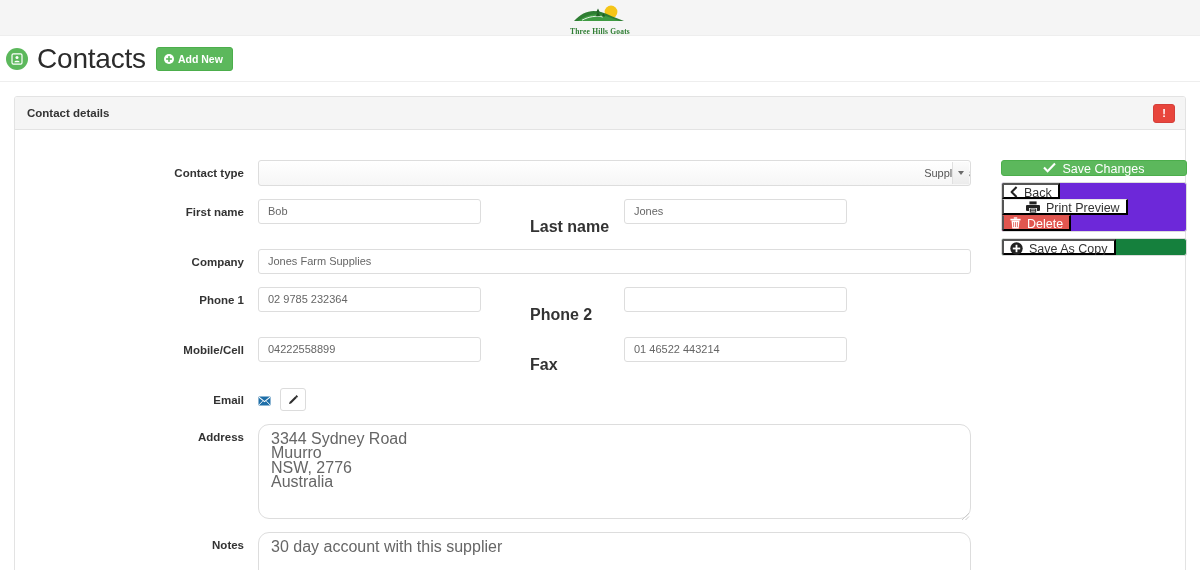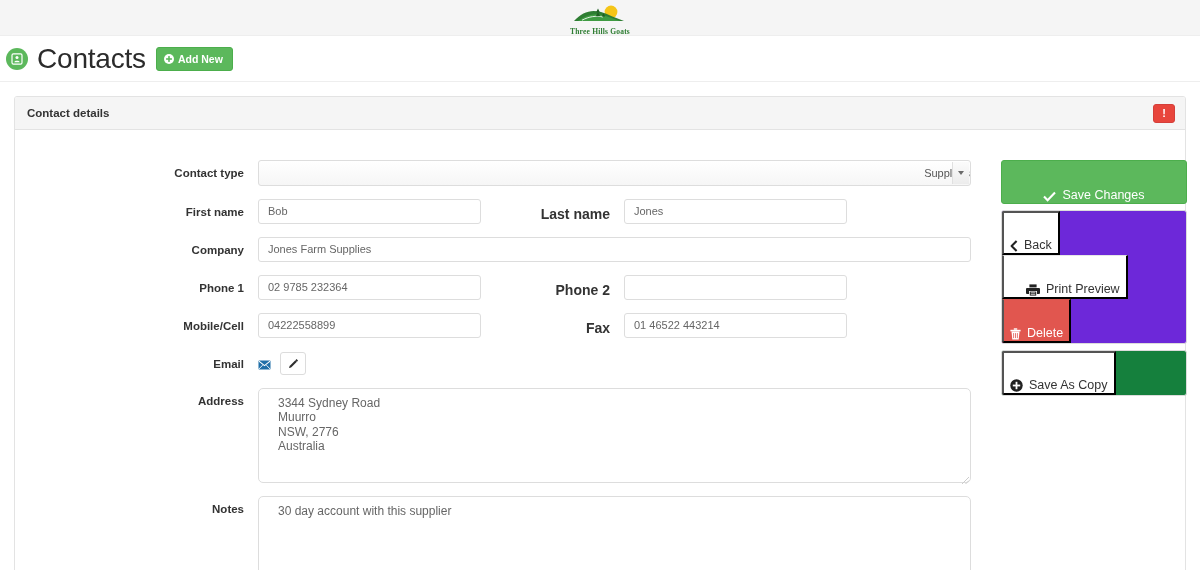--- a/index.html
+++ b/index.html
@@ -152,26 +152,26 @@
     font-family: "Liberation Sans", sans-serif;
     outline: none;
   }
   .fld.half { width: 223px; flex: 0 0 223px; }
   .fld.full { width: 713px; flex: 0 0 713px; }
   .fld.empty { color: #999999; }
   .gap { width: 49px; flex: 0 0 49px; }
   .lbl2 {
     width: 94px;
     flex: 0 0 94px;
-    text-align: right;
-    font-size: 14px;
+    font-size: 16px;
     font-weight: bold;
     color: #333333;
     padding-top: 7px;
     padding-right: 14px;
+    margin-top: 12px;
   }
 
   
   .selwrap {
     width: 713px; flex: 0 0 713px;
     height: 26px;
     border: 1px solid #dddddd;
     border-radius: 3px;
     background: linear-gradient(#ffffff, #f6f6f6);
     display: flex;
@@ -214,26 +214,26 @@
     display: inline-flex;
     align-items: center;
     justify-content: center;
     cursor: pointer;
     margin-top: 1px;
   }
 
   
   .ta {
     border: 1px solid #dddddd;
-    border-radius: 5px;
+    border-radius: 11px;
     background: #ffffff;
     width: 713px; flex: 0 0 713px;
-    font-size: 12px;
+    font-size: 16px;
     color: #666666;
-    padding: 7px 19px;
+    padding: 7px 12px;
     line-height: 14.4px;
     font-family: "Liberation Sans", sans-serif;
     white-space: pre-line;
     outline: none;
     resize: none;
     overflow: hidden;
   }
   .ta.addr { height: 95px; }
   .ta.notes { height: 110px; }
   .ta-resize {
@@ -246,25 +246,25 @@
 
   
   .actions {
     width: 186px;
     flex: 0 0 186px;
     padding-right: 0;
   }
   .btn-stack { display: flex; flex-direction: column; }
   .abtn {
     display: flex;
-    align-items: flex-end;
+    align-items: flex-start;
     justify-content: center;
     gap: 6px;
     font-size: 12.5px;
-    height: 44px;
+    height: 16px;
     cursor: pointer;
     line-height: 14px;
     font-family: "Liberation Sans", sans-serif;
   }
   .abtn-save {
     background: #5cb85c;
     border: 1px solid #4cae4c;
     border-radius: 3px;
     color: #ffffff;
     margin-bottom: 6px;

